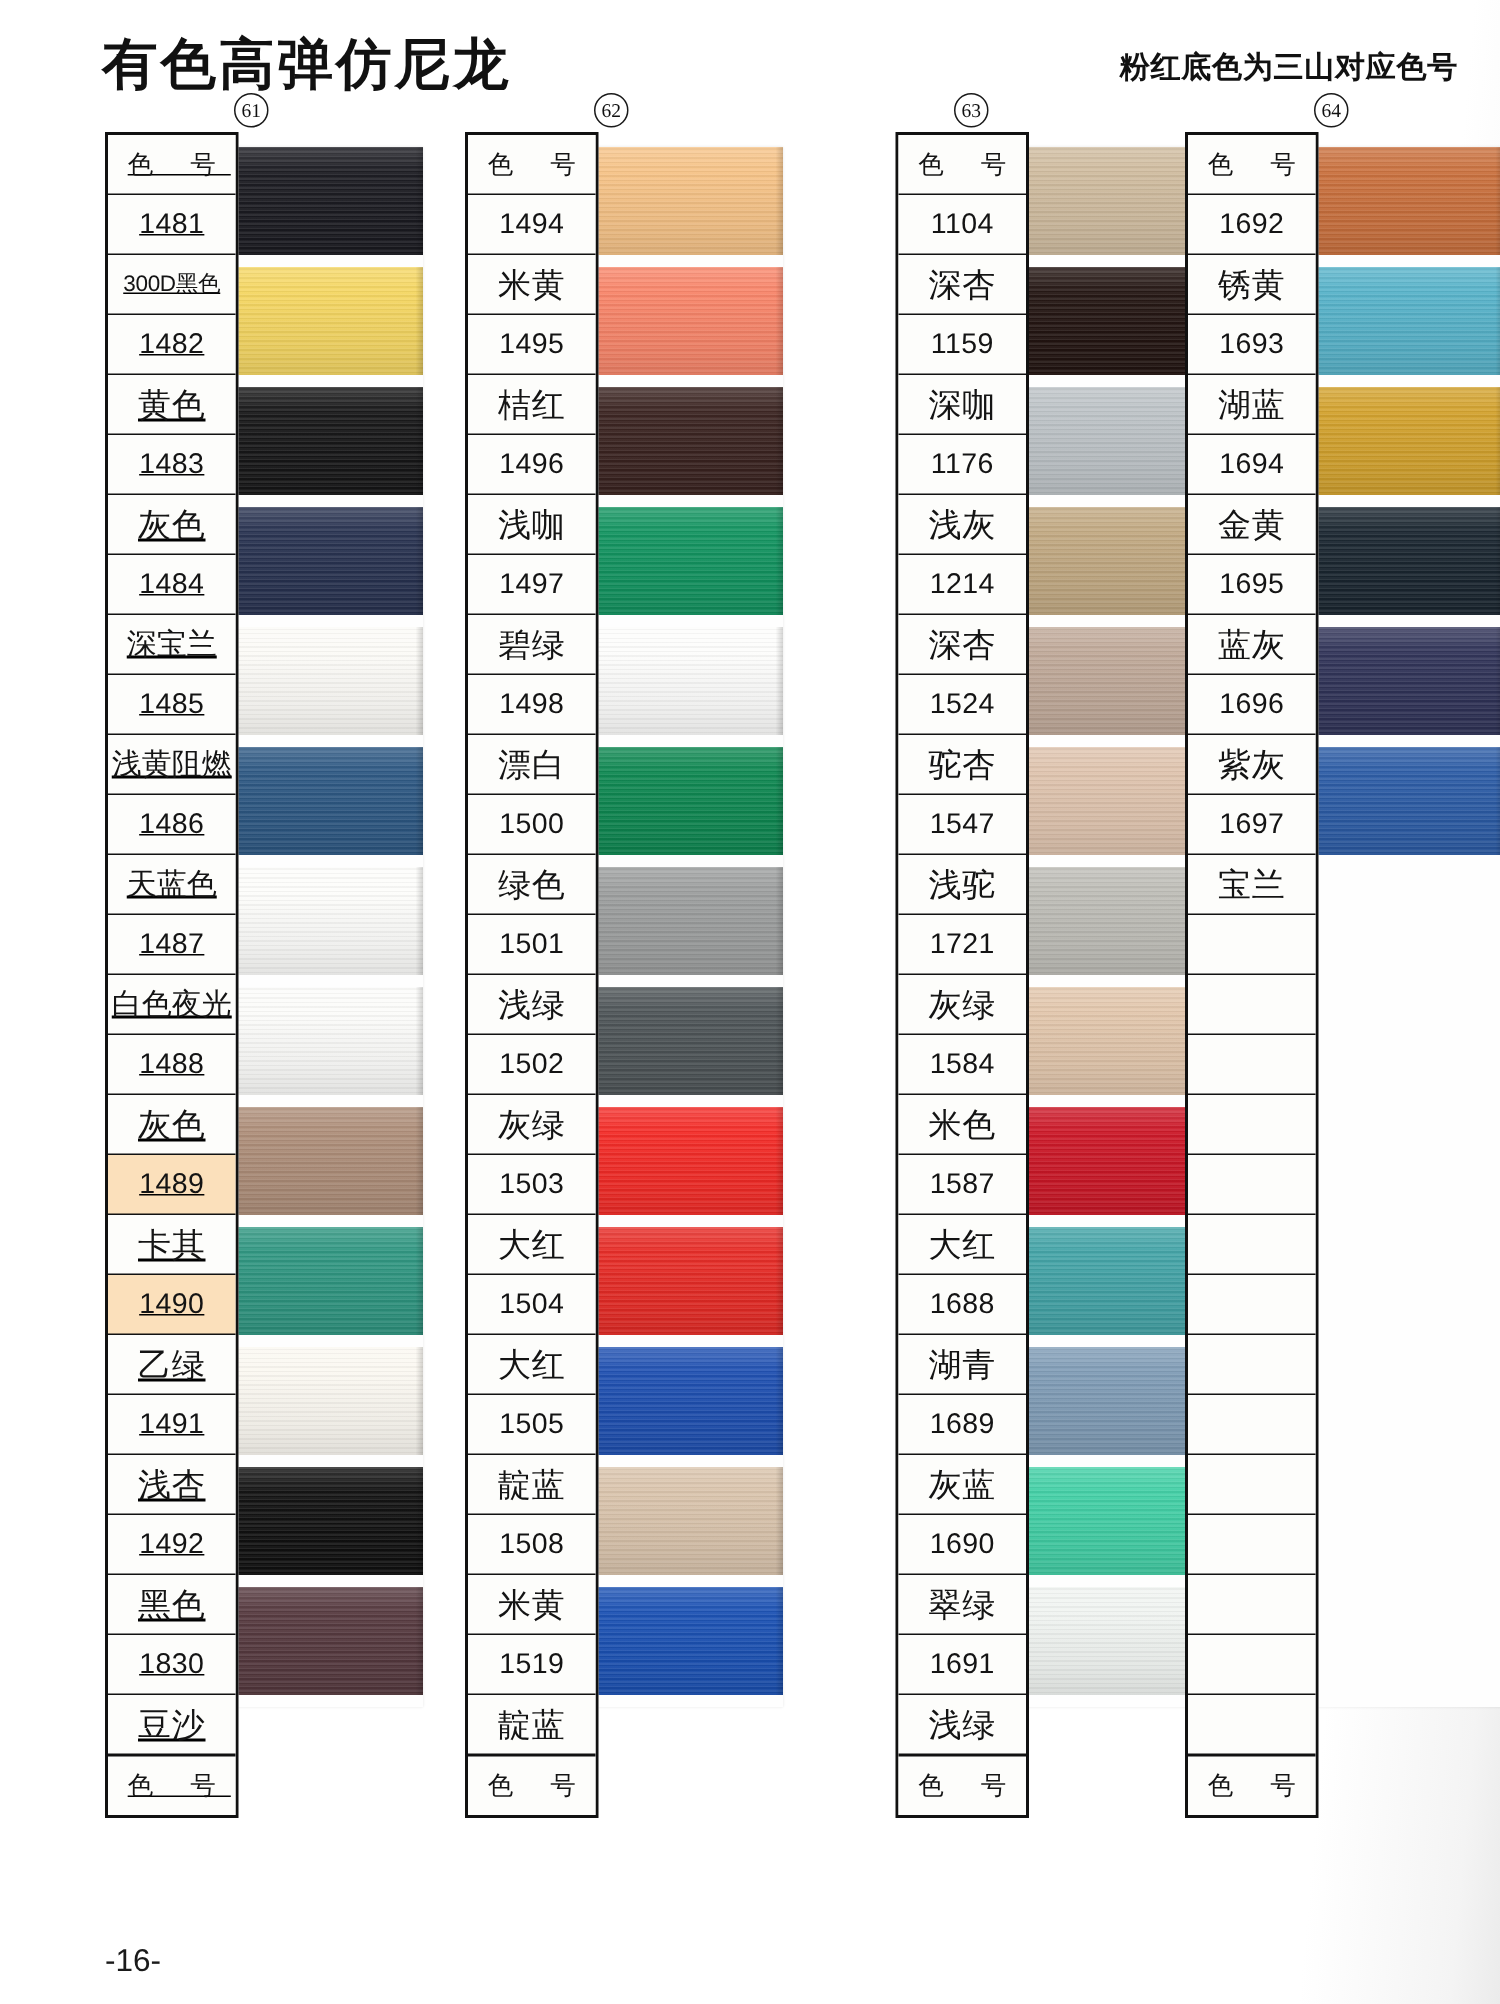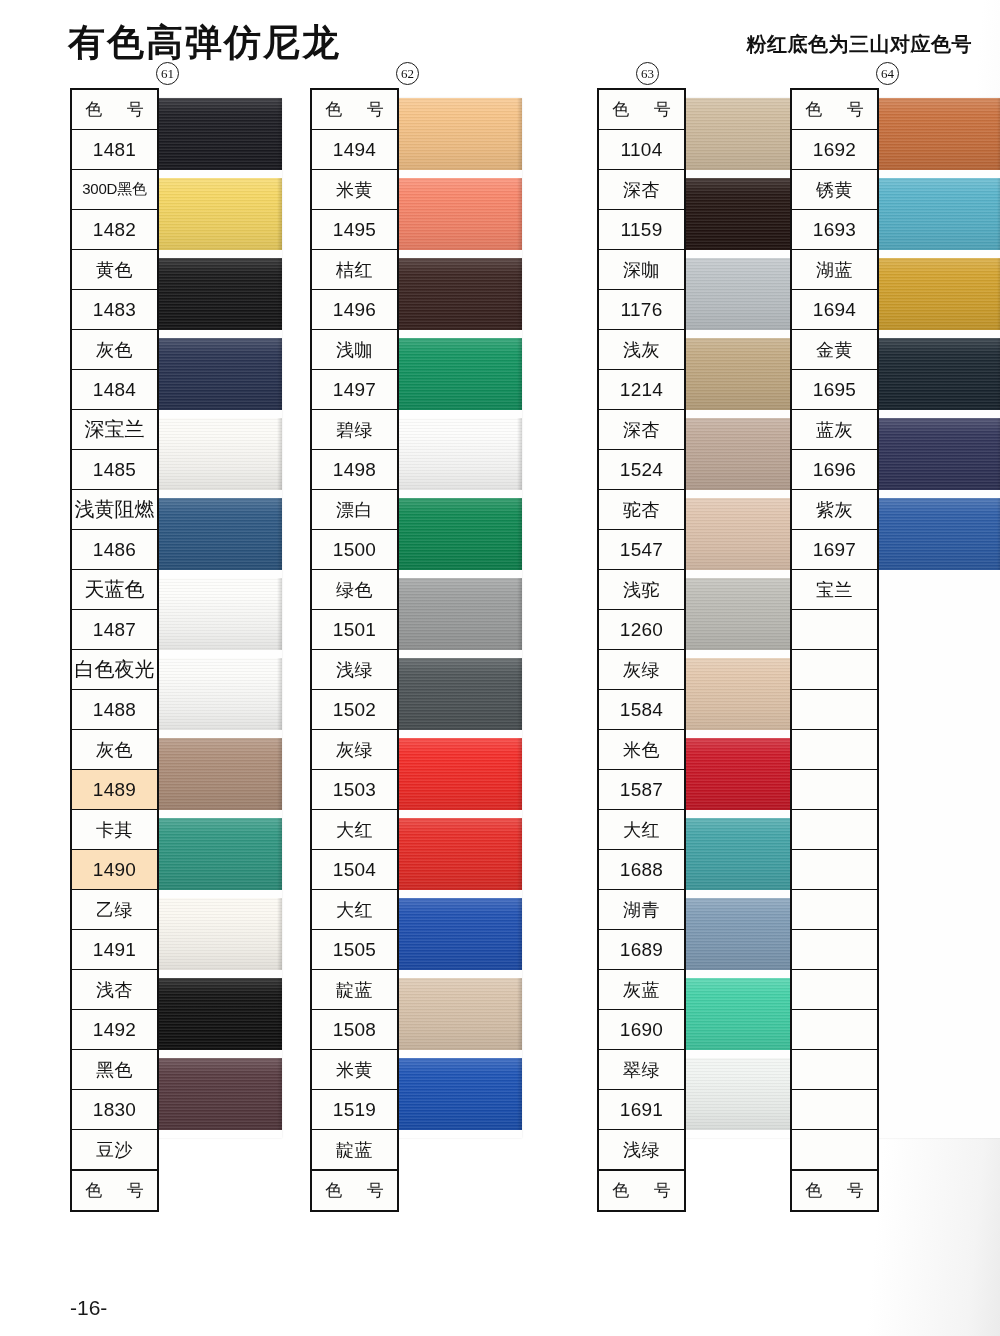--- a/index.html
+++ b/index.html
@@ -133,21 +133,21 @@
     position: relative;
   }
   .cell:last-child { border-bottom: none; }
   .cell.code {
     font-family: "Liberation Sans", sans-serif;
     font-size: 19px;
     letter-spacing: 0.3px;
     text-align: center;
   }
   .cell.name {
-    font-size: 18px;
+    font-size: 22px;
     letter-spacing: 0.5px;
   }
   .cell.name.long { font-size: 20px; letter-spacing: 0px; }
   .cell.name.mixed { font-size: 15px; letter-spacing: -0.2px; text-align: center; }
   .cell.highlight { background: #fbe0bb; }
   .cell.empty { background: #fdfdfb; }
   .cell.hdr {
     font-size: 17px;
     letter-spacing: 10px;
     padding-left: 10px;
@@ -165,21 +165,21 @@
     font-family: "Liberation Sans", sans-serif;
   }
 </style>
 </head>
 <body>
 
 <div id="page-title">有色高弹仿尼龙</div>
 <div id="header-note">粉红底色为三山对应色号</div>
 
 <div id="columns-root">
-    <div class="col" style="left: 70px;">
+    <div class="col" style="left: 70px; text-decoration: underline;">
       <div class="col-badge">61</div>
       <div class="col-inner">
         <div class="swatch-strip">
           <div class="swatch" style="height: 72px; background: rgb(26, 26, 32);">
             <div class="fiber"></div>
             <div class="sheen"></div>
             <div class="edge-l"></div>
             <div class="edge-r"></div>
           </div>
           <div class="swatch-gap" style="height: 8px;"></div>
@@ -531,21 +531,21 @@
           <div class="cell code">1159</div>
           <div class="cell name ">深咖</div>
           <div class="cell code">1176</div>
           <div class="cell name ">浅灰</div>
           <div class="cell code">1214</div>
           <div class="cell name ">深杏</div>
           <div class="cell code">1524</div>
           <div class="cell name ">驼杏</div>
           <div class="cell code">1547</div>
           <div class="cell name ">浅驼</div>
-          <div class="cell code">1260</div>
+          <div class="cell code">1721</div>
           <div class="cell name ">灰绿</div>
           <div class="cell code">1584</div>
           <div class="cell name ">米色</div>
           <div class="cell code">1587</div>
           <div class="cell name ">大红</div>
           <div class="cell code">1688</div>
           <div class="cell name ">湖青</div>
           <div class="cell code">1689</div>
           <div class="cell name ">灰蓝</div>
           <div class="cell code">1690</div>

